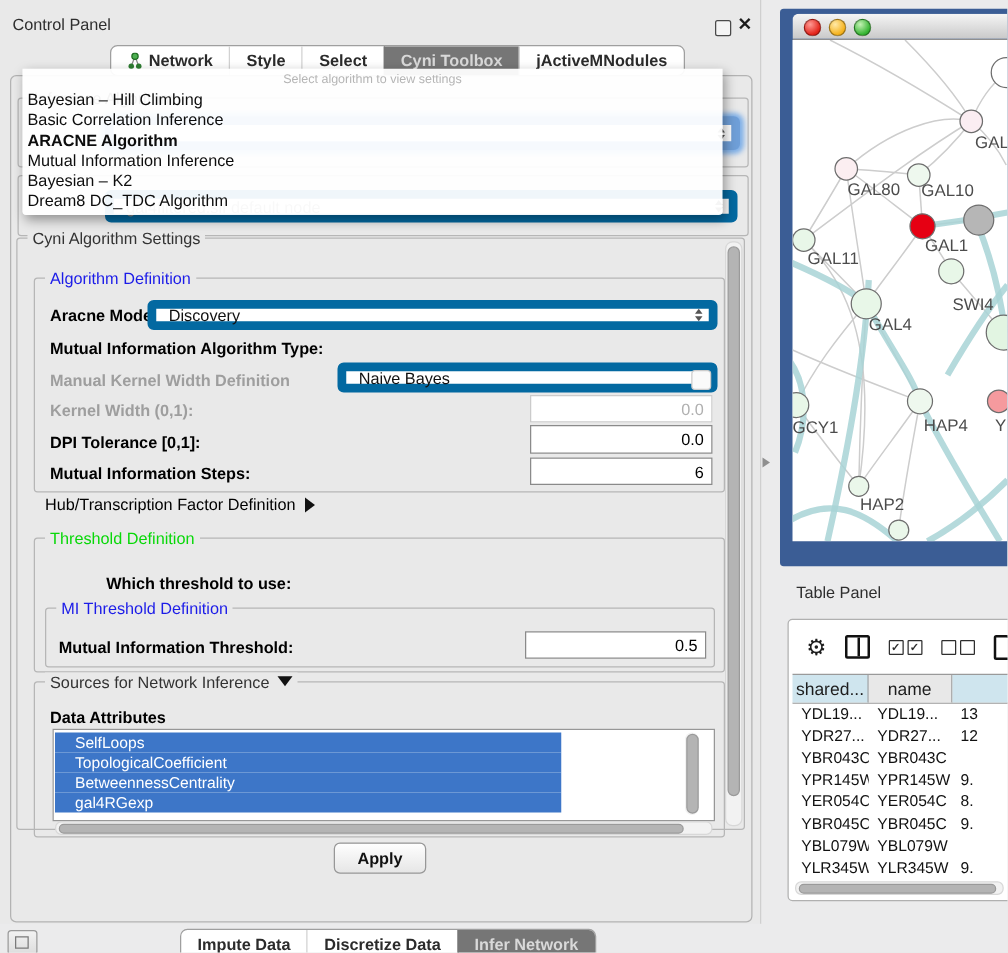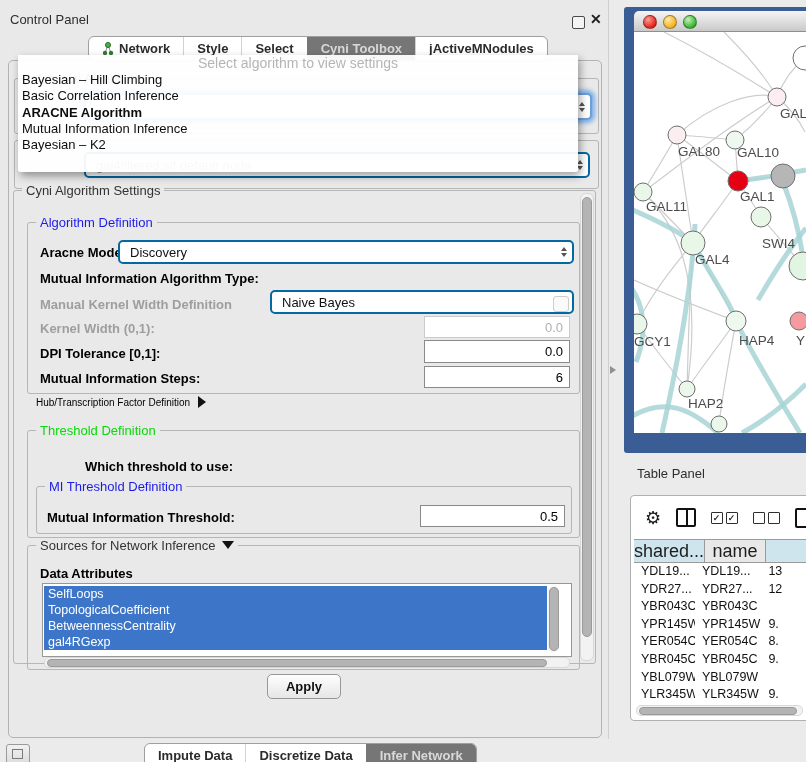--- a/index.html
+++ b/index.html
@@ -21,32 +21,32 @@
   .tabbar .tab:first-child{border-left:none;}
   .tabbar .tab.sel{background:#767676;color:#d9d9d9;border-left-color:#767676;}
 
   .outer-panel{left:8px;top:60px;width:592px;height:676px;border:1px solid #b3b3b3;border-radius:5px;background:#e9e9e9;}
 
   
   .groupbox{border:1px solid #b6b6b6;border-radius:3px;}
   .group-title{position:absolute;top:-8px;left:8px;background:#e9e9e9;padding:0 4px;font-size:13px;color:#333;white-space:nowrap;}
   .group-title.blue{color:#1c1ce8;}
   .group-title.green{color:#09d809;}
-  .combo{background:#fff;border:2px solid #0369a1;border-radius:5px;display:flex;align-items:center;
+  .combo{background:#fff;border:7px solid #0369a1;border-radius:5px;display:flex;align-items:center;
          font-size:13px;color:#111;padding-left:10px;box-sizing:border-box;}
   .combo .stepper{position:absolute;right:5px;top:50%;transform:translateY(-50%);display:flex;flex-direction:column;gap:2px;}
   .combo .stepper i{display:block;width:0;height:0;border-left:3.5px solid transparent;border-right:3.5px solid transparent;}
   .combo .stepper i.up{border-bottom:4px solid #555;}
   .combo .stepper i.dn{border-top:4px solid #555;}
   .combo.focus{box-shadow:0 0 4px 2.5px #7fb0e8;border-color:#6f9fd8;}
   .faint{color:#8c8c8c;font-size:13px;}
 
   .popup{left:18px;top:55px;width:560px;height:117px;background:rgba(255,255,255,0.94);
          box-shadow:2px 4px 9px rgba(0,0,0,0.38);border-radius:0 0 3px 3px;z-index:30;}
-  .popup .hint{height:17px;text-align:center;font-size:14px;color:#b5b5b5;line-height:17px;}
+  .popup .hint{height:17px;text-align:center;font-size:10px;color:#b5b5b5;line-height:17px;}
   .popup .item{height:16.3px;line-height:16.3px;font-size:13px;color:#0d0d0d;padding-left:4px;white-space:nowrap;}
   .popup .item.bold{font-weight:bold;}
 
   .label{font-size:13px;font-weight:bold;color:#000;white-space:nowrap;}
   .label.dis{color:#9e9e9e;}
   .field{background:#fff;border:1px solid #8a8a8a;font-size:13px;color:#000;text-align:right;
          padding:0 6px 0 2px;box-sizing:border-box;font-family:"Liberation Sans",sans-serif;}
   .field.dis{border-color:#cbcbcb;color:#b0b0b0;}
   .checkbox{width:14px;height:14px;border:1.5px solid #cccccc;border-radius:3px;background:#fafafa;}
 
@@ -54,22 +54,22 @@
              border-left:8px solid #111;margin-left:8px;vertical-align:-2px;}
   .tri-down{display:inline-block;width:0;height:0;border-left:6px solid transparent;border-right:6px solid transparent;
             border-top:8px solid #111;margin-left:6px;vertical-align:1px;}
 
   .vscroll{background:#f2f2f2;border:1px solid #d8d8d8;border-radius:6px;}
   .vthumb{position:absolute;left:1px;width:8px;background:#b4b4b4;border:1px solid #9a9a9a;border-radius:5px;}
   .hscroll{background:#f2f2f2;border:1px solid #d8d8d8;border-radius:5px;}
   .hthumb{position:absolute;top:1px;height:6px;background:#b4b4b4;border:1px solid #9a9a9a;border-radius:4px;}
 
   .attr-list{left:42px;top:583px;width:528px;height:72px;background:#fff;border:1px solid #979797;}
-  .attr-item{position:absolute;left:1px;width:503px;height:16px;line-height:16px;background:#3d76c8;
-             color:#fff;font-size:12.5px;padding-left:4px;box-sizing:border-box;white-space:nowrap;}
+  .attr-item{position:absolute;left:1px;width:405px;height:16px;line-height:16px;background:#3d76c8;
+             color:#fff;font-size:12.5px;padding-left:16px;box-sizing:border-box;white-space:nowrap;}
 
   .btn{display:flex;align-items:center;justify-content:center;font-size:13px;font-weight:bold;color:#111;
        background:linear-gradient(#fefefe,#e6e6e6);border:1px solid #979797;border-radius:5px;}
 
   
   .net-frame{left:624px;top:7px;width:182px;height:446px;background:#3b5d95;border-radius:3px 0 0 3px;}
   .net-titlebar{left:10px;top:4px;width:172px;height:21px;border-radius:5px 0 0 0;
                 background:linear-gradient(#f5f5f5,#c9c9c9);border-bottom:1px solid #8f8f8f;box-sizing:border-box;}
   .light{position:absolute;top:4px;width:12px;height:12px;border-radius:50%;border:0.5px solid rgba(0,0,0,0.35);}
   .net-canvas{left:10px;top:25px;width:172px;height:401px;background:#fff;overflow:hidden;}
@@ -79,21 +79,21 @@
   .table-box{left:630px;top:495px;width:180px;height:224px;background:#fff;border:1px solid #b0b0b0;
              border-radius:4px;overflow:hidden;}
   .tb-toolbar{position:absolute;left:0;top:0;width:100%;height:43px;display:flex;align-items:center;gap:15px;padding-left:14px;box-sizing:border-box;}
   .icon-split{width:16px;height:15px;border:2px solid #111;border-radius:2px;position:relative;}
   .icon-split:after{content:"";position:absolute;left:50%;top:0;width:2px;height:100%;background:#111;}
   .cb-pair{display:flex;gap:3px;}
   .cb{width:10px;height:10px;border:1.5px solid #2e2e2e;border-radius:1px;font-size:9px;line-height:10px;text-align:center;color:#2e2e2e;font-weight:bold;}
   .icon-file{width:13px;height:16px;border:2px solid #111;border-radius:2px 6px 2px 2px;}
   .tb-table{position:absolute;left:3px;top:43px;right:0;}
   .tb-header{display:flex;height:22px;border-top:1px solid #9a9a9a;border-bottom:1px solid #9a9a9a;}
-  .tb-header .hc{font-size:18px;color:#1d1d1d;display:flex;align-items:center;justify-content:center;
+  .tb-header .hc{font-size:14px;color:#1d1d1d;display:flex;align-items:center;justify-content:center;
                  border-right:1px solid #9a9a9a;box-sizing:border-box;}
   .tb-row{display:flex;height:17.6px;}
   .tb-row .c{font-size:12.5px;color:#111;line-height:17.6px;padding-left:7px;box-sizing:border-box;
              white-space:nowrap;overflow:hidden;}
   .gear{font-size:18px;color:#1e1e1e;line-height:18px;}
 
   .mini-btn{left:6px;top:744px;width:22px;height:18px;border:1px solid #9a9a9a;border-radius:3px;
             background:linear-gradient(#f2f2f2,#dddddd);}
   .mini-btn i{position:absolute;left:5px;top:4px;width:9px;height:8px;border:1.5px solid #7a7a7a;display:block;}
   .cursor-mark{left:610px;top:366px;width:0;height:0;border-top:4px solid transparent;border-bottom:4px solid transparent;border-left:6px solid #8f8f8f;}
@@ -155,20 +155,21 @@
   </div>
 
   <div class="abs popup">
     <div class="hint">Select algorithm to view settings</div>
     <div id="popup-items">
         <div class="item">Bayesian – Hill Climbing</div>
         <div class="item">Basic Correlation Inference</div>
         <div class="item bold">ARACNE Algorithm</div>
         <div class="item">Mutual Information Inference</div>
         <div class="item">Bayesian – K2</div>
+        <div class="item">Dream8 DC_TDC Algorithm</div>
       </div>
   </div>
 
   <div class="abs groupbox" style="left:13px;top:190px;width:581px;height:472px;">
     <span class="group-title">Cyni Algorithm Settings</span>
   </div>
   <div class="abs vscroll" style="left:580px;top:193px;width:12px;height:466px;">
     <span class="vthumb" style="top:3px;height:438px;"></span>
   </div>
 
@@ -193,21 +194,21 @@
   </div>
   <span class="abs label dis" style="left:40px;top:297px;">Manual Kernel Width Definition</span>
   <div class="abs checkbox" style="left:553px;top:296px;"></div>
   <span class="abs label dis" style="left:40px;top:321px;">Kernel Width (0,1):</span>
   <input class="abs field dis" style="left: 424px; top: 316px; width: 146px; height: 22px;" readonly="" value="0.0">
   <span class="abs label" style="left:40px;top:346px;">DPI Tolerance [0,1]:</span>
   <input class="abs field" style="left: 424px; top: 340px; width: 146px; height: 23px;" readonly="" value="0.0">
   <span class="abs label" style="left:40px;top:371px;">Mutual Information Steps:</span>
   <input class="abs field" style="left: 424px; top: 366px; width: 146px; height: 22px;" readonly="" value="6">
 
-  <div class="abs" style="left:36px;top:396px;font-size:10px;color:#000;text-align:right;">
+  <div class="abs" style="left:36px;top:396px;font-size:13px;color:#000;text-align:right;">
     <span>Hub/Transcription Factor Definition</span><span class="tri-right"></span>
   </div>
 
   <div class="abs groupbox" style="left:27px;top:430px;width:551px;height:106px;">
     <span class="group-title green">Threshold Definition</span>
   </div>
   <span class="abs label" style="left:85px;top:459px;">Which threshold to use:</span>
   <div class="abs groupbox" style="left:36px;top:486px;width:534px;height:46px;">
     <span class="group-title blue">MI Threshold Definition</span>
   </div>

